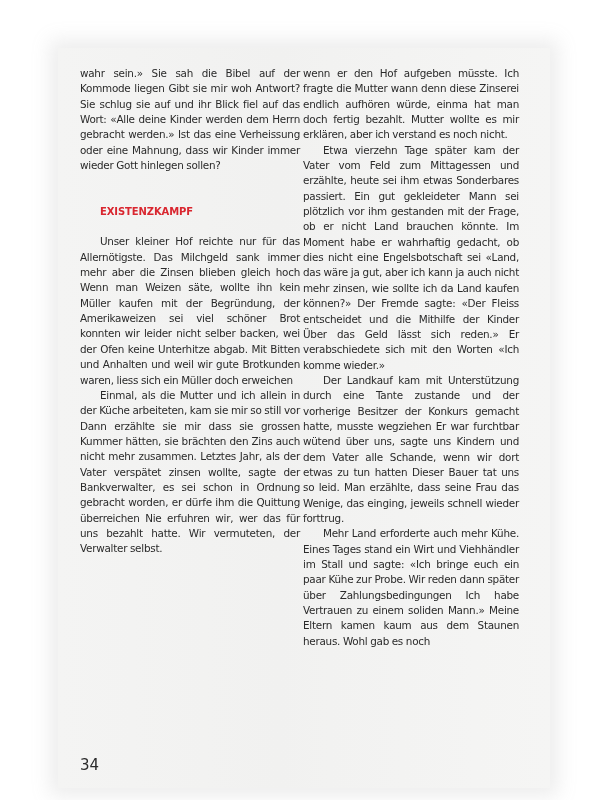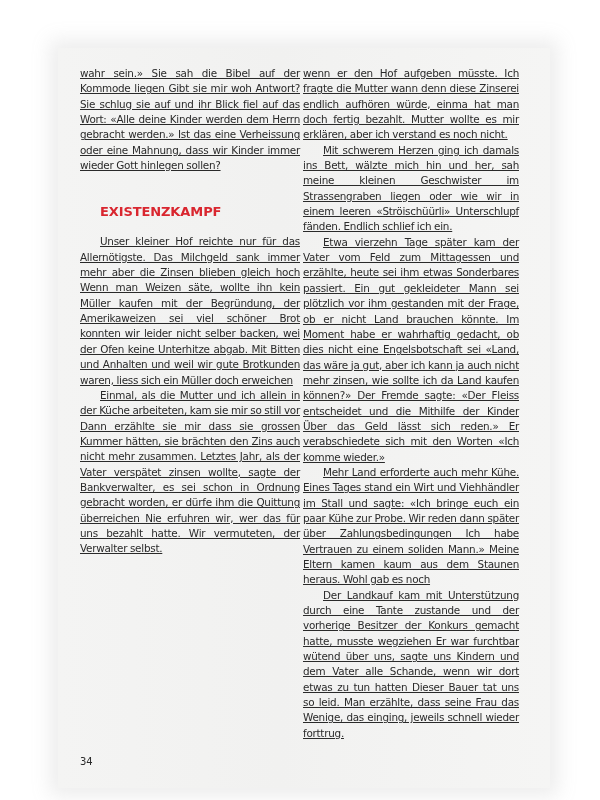--- a/index.html
+++ b/index.html
@@ -30,55 +30,53 @@
       text-align: justify;
       letter-spacing: -0.25px;
       word-spacing: -0.3px;
     }
     .col-left { left: 80px; }
     .col-right { left: 303px; width: 216px; }
     .col p {
       margin: 0;
       text-indent: 0;
       hyphens: manual;
-      text-decoration: underline;
     }
     .col p.indent { text-indent: 20px; }
     .col p.last { text-align-last: left; }
     .heading {
       font-family: "DejaVu Sans", sans-serif;
       font-weight: bold;
-      font-size: 13px;
+      font-size: 10px;
       color: #d9262f;
       letter-spacing: -0.1px;
       margin: 31px 0 15px 20px;
       line-height: 15px;
     }
     .page-number {
       position: absolute;
       left: 80px;
       top: 756px;
       font-family: "DejaVu Sans", sans-serif;
-      font-size: 10px;
+      font-size: 15px;
       color: #2a2a2a;
     }
   </style>
 </head>
 <body>
 
 <div class="paper"></div>
 
 <div class="col col-left">
   <p class="last">wahr sein.» Sie sah die Bibel auf der Kommode liegen Gibt sie mir woh Antwort? Sie schlug sie auf und ihr Blick fiel auf das Wort: «Alle deine Kinder werden dem Herrn gebracht werden.» Ist das eine Verheissung oder eine Mahnung, dass wir Kinder immer wieder Gott hinlegen sollen?</p>
   <div class="heading">EXISTENZKAMPF</div>
   <p class="indent last">Unser kleiner Hof reichte nur für das Allernötigste. Das Milchgeld sank immer mehr aber die Zinsen blieben gleich hoch Wenn man Weizen säte, wollte ihn kein Müller kaufen mit der Begründung, der Amerikaweizen sei viel schöner Brot konnten wir leider nicht selber backen, wei der Ofen keine Unterhitze abgab. Mit Bitten und Anhalten und weil wir gute Brotkunden waren, liess sich ein Müller doch erweichen</p>
   <p class="indent last">Einmal, als die Mutter und ich allein in der Küche arbeiteten, kam sie mir so still vor Dann erzählte sie mir dass sie grossen Kummer hätten, sie brächten den Zins auch nicht mehr zusammen. Letztes Jahr, als der Vater verspätet zinsen wollte, sagte der Bankverwalter, es sei schon in Ordnung gebracht worden, er dürfe ihm die Quittung überreichen Nie erfuhren wir, wer das für uns bezahlt hatte. Wir vermuteten, der Verwalter selbst.</p>
 </div>
 
 <div class="col col-right">
   <p class="last">wenn er den Hof aufgeben müsste. Ich fragte die Mutter wann denn diese Zinserei endlich aufhören würde, einma hat man doch fertig bezahlt. Mutter wollte es mir erklären, aber ich verstand es noch nicht.</p>
-  <p class="indent last">Mit schwerem Herzen ging ich damals ins Bett, wälzte mich hin und her, sah meine kleinen Geschwister im Strassengraben liegen oder wie wir in einem leeren «Ströischüürli» Unterschlupf fänden. Endlich schlief ich ein.</p>
   <p class="indent last">Etwa vierzehn Tage später kam der Vater vom Feld zum Mittagessen und erzählte, heute sei ihm etwas Sonderbares passiert. Ein gut gekleideter Mann sei plötzlich vor ihm gestanden mit der Frage, ob er nicht Land brauchen könnte. Im Moment habe er wahrhaftig gedacht, ob dies nicht eine Engelsbotschaft sei «Land, das wäre ja gut, aber ich kann ja auch nicht mehr zinsen, wie sollte ich da Land kaufen können?» Der Fremde sagte: «Der Fleiss entscheidet und die Mithilfe der Kinder Über das Geld lässt sich reden.» Er verabschiedete sich mit den Worten «Ich komme wieder.»</p>
+  <p class="indent last">Der Landkauf kam mit Unterstützung durch eine Tante zustande und der vorherige Besitzer der Konkurs gemacht hatte, musste wegziehen Er war furchtbar wütend über uns, sagte uns Kindern und dem Vater alle Schande, wenn wir dort etwas zu tun hatten Dieser Bauer tat uns so leid. Man erzählte, dass seine Frau das Wenige, das einging, jeweils schnell wieder forttrug.</p>
   <p class="indent">Mehr Land erforderte auch mehr Kühe. Eines Tages stand ein Wirt und Viehhändler im Stall und sagte: «Ich bringe euch ein paar Kühe zur Probe. Wir reden dann später über Zahlungsbedingungen Ich habe Vertrauen zu einem soliden Mann.» Meine Eltern kamen kaum aus dem Staunen heraus. Wohl gab es noch</p>
-  <p class="indent last">Der Landkauf kam mit Unterstützung durch eine Tante zustande und der vorherige Besitzer der Konkurs gemacht hatte, musste wegziehen Er war furchtbar wütend über uns, sagte uns Kindern und dem Vater alle Schande, wenn wir dort etwas zu tun hatten Dieser Bauer tat uns so leid. Man erzählte, dass seine Frau das Wenige, das einging, jeweils schnell wieder forttrug.</p>
 </div>
 
 <div class="page-number">34</div>
 
 </body></html>

